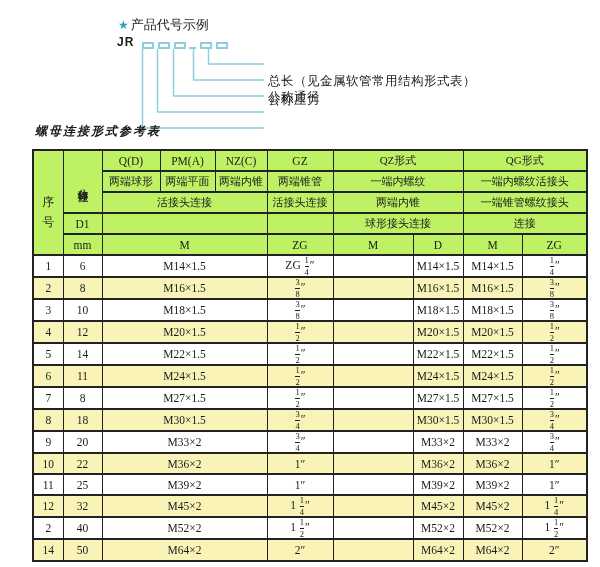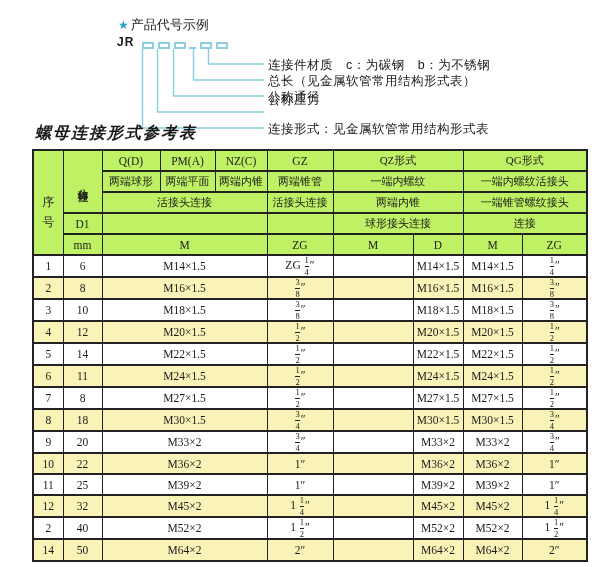--- a/index.html
+++ b/index.html
@@ -11,21 +11,21 @@
   .dg-title{position:absolute;left:118px;top:16px;font-size:13px;white-space:nowrap;}
   .dg-title .star{color:#2e9fc7;margin-right:2px;font-size:12px;}
   .jr-row{position:absolute;left:117px;top:37px;display:flex;align-items:flex-end;height:12px;}
   .jr-label{font:bold 12px "Liberation Sans", sans-serif;letter-spacing:1px;margin-right:4px;}
   .code-box{width:8px;height:3px;border:2px solid #8fcfdd;margin-left:4px;background:#fff;}
   .code-dash{width:7px;height:0;border-top:2px solid #8fcfdd;margin-left:3px;}
   .dg-lines{position:absolute;left:0;top:0;}
   .dg-label{position:absolute;left:268px;font-size:12.5px;white-space:nowrap;letter-spacing:0.5px;}
 
   
-  .tbl-title{position:absolute;left:35px;top:123px;font-size:16px;font-weight:bold;font-style:italic;
+  .tbl-title{position:absolute;left:35px;top:123px;font-size:12px;font-weight:bold;font-style:italic;
              font-family:"Liberation Serif", serif;letter-spacing:2px;}
 
   
   table.main{position:absolute;left:32px;top:149px;width:555px;border-collapse:collapse;table-layout:fixed;
              font-family:"Liberation Serif", serif;}
   table.main th, table.main td{
       border:1px solid #222;border-top:2px solid #222;border-bottom:2px solid #222;
       padding:0 1px;text-align:center;vertical-align:middle;overflow:hidden;}
   table.main{border:2px solid #222;}
   th{background:#bef264;font-weight:normal;font-size:11px;height:19px;}
@@ -61,25 +61,23 @@
   </div>
 
   <svg class="dg-lines" width="600" height="150">
     <polyline points="208.5,49 208.5,64 264,64" fill="none" stroke="#8fcfdd" stroke-width="1.5"></polyline>
     <polyline points="193.5,49 193.5,80 264,80" fill="none" stroke="#8fcfdd" stroke-width="1.5"></polyline>
     <polyline points="173.5,49 173.5,96 264,96" fill="none" stroke="#8fcfdd" stroke-width="1.5"></polyline>
     <polyline points="157.5,49 157.5,112 264,112" fill="none" stroke="#8fcfdd" stroke-width="1.5"></polyline>
     <polyline points="142.5,49 142.5,128 264,128" fill="none" stroke="#8fcfdd" stroke-width="1.5"></polyline>
   </svg>
 
-  <div class="dg-label" style="top:57px">连接件材质　c：为碳钢　b：为不锈钢</div>
   <div class="dg-label" style="top:73px">总长（见金属软管常用结构形式表）</div>
   <div class="dg-label" style="top:89px">公称通径</div>
   <div class="dg-label" style="top:92px">公称压力</div>
-  <div class="dg-label" style="top:121px">连接形式：见金属软管常用结构形式表</div>
 
   <div class="tbl-title">螺母连接形式参考表</div>
 
   <table class="main">
     <colgroup>
       <col style="width:30px">
         <col style="width:39px">
         <col style="width:58px">
         <col style="width:55px">
       <col style="width:52px">

